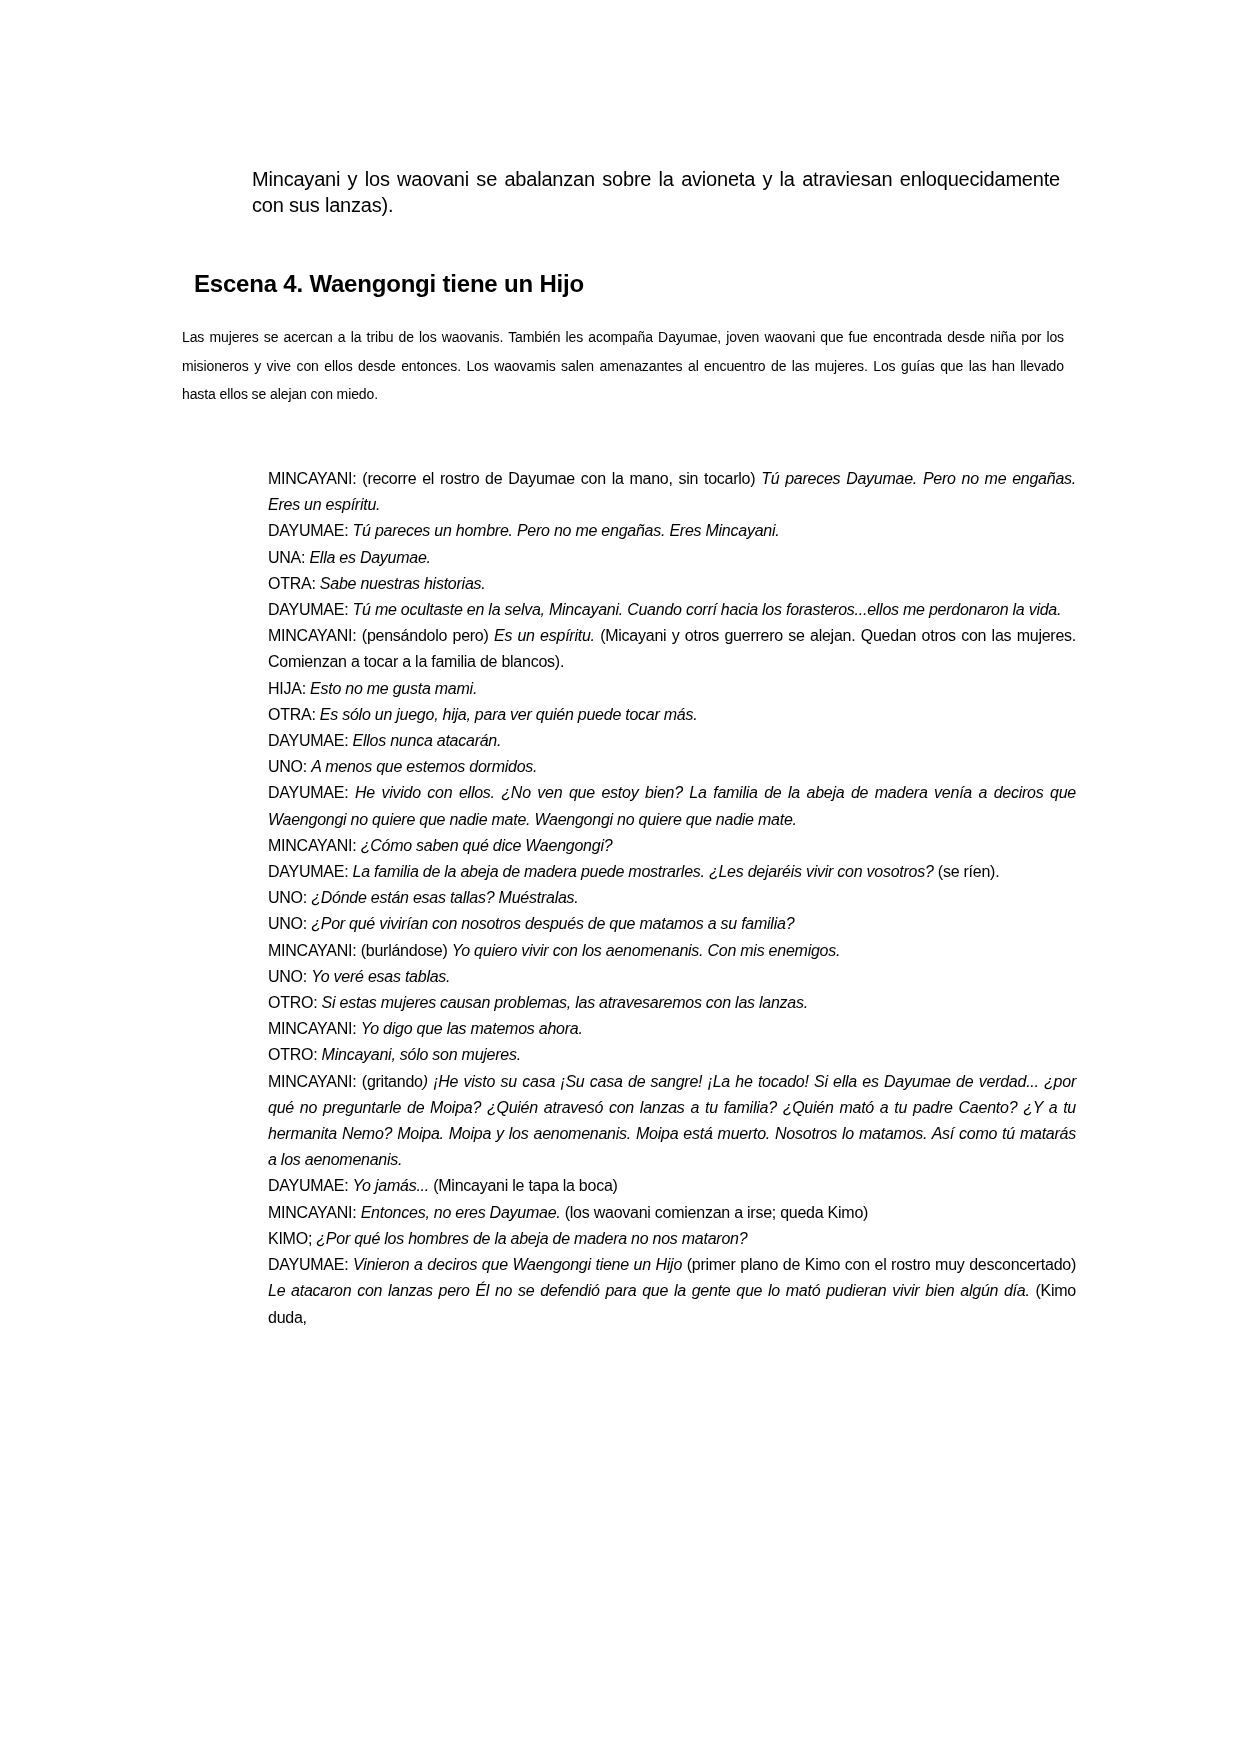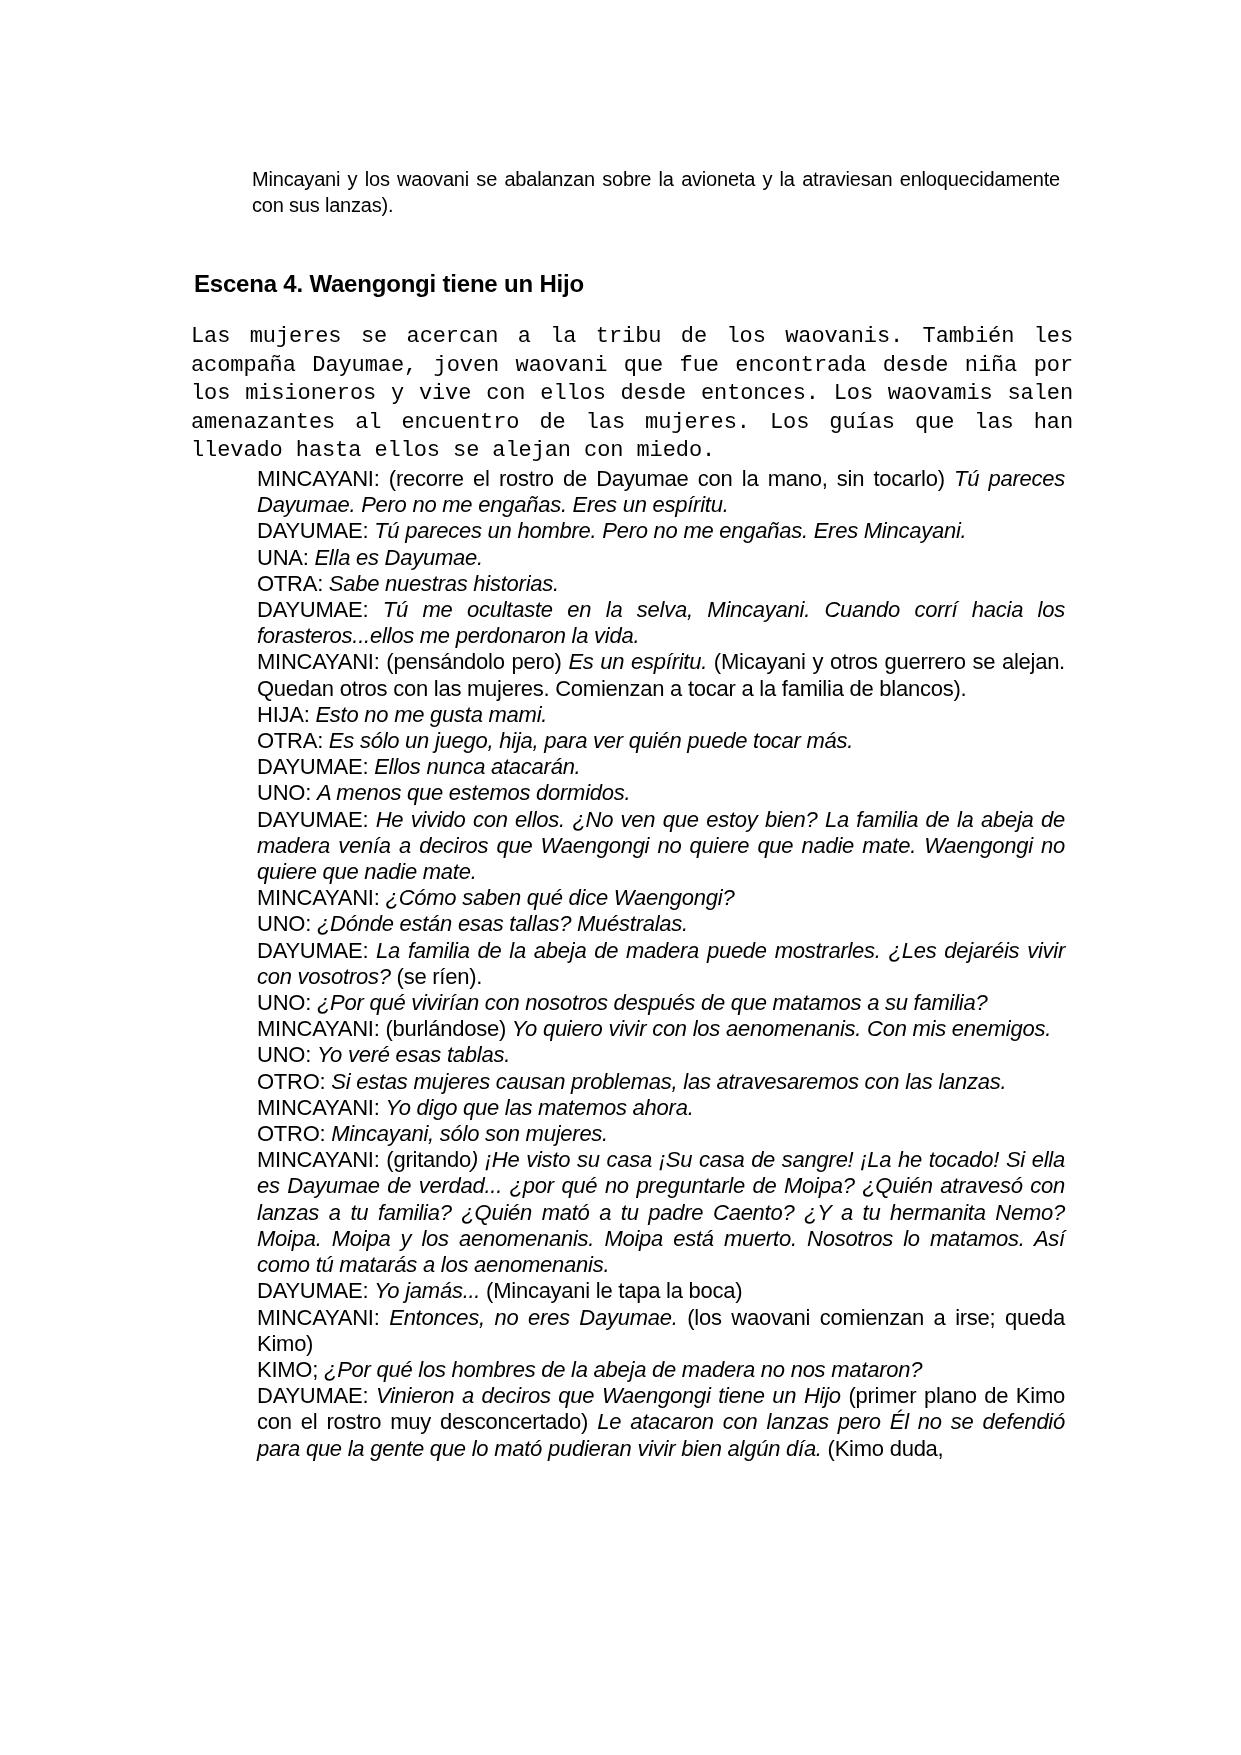--- a/index.html
+++ b/index.html
@@ -26,36 +26,35 @@
     position: absolute;
     left: 178px;
     top: 254px;
     font-size: 24px;
     font-weight: bold;
     margin: 16px;
     letter-spacing: -0.2px;
   }
   .narration {
     position: absolute;
-    left: 191px;
+    left: 182px;
     top: 323px;
     width: 882px;
-    font-size: 22px;
+    font-size: 14px;
     line-height: 28.5px;
     text-align: justify;
     margin: 0;
     letter-spacing: -0.1px;
-    font-family: Liberation Mono, monospace;
   }
   .dialogue {
     position: absolute;
-    left: 257px;
+    left: 268px;
     top: 466px;
     width: 808px;
-    font-size: 22px;
+    font-size: 16px;
     line-height: 26.2px;
   }
   .line {
     text-align: justify;
     margin: 0;
     letter-spacing: -0.25px;
   }
   .seg-i { font-style: italic; }
 </style>
 </head>
@@ -71,22 +70,22 @@
       <p class="line"><span>UNA</span><span class="seg-r">: </span><span class="seg-i">Ella es Dayumae.</span></p>
       <p class="line"><span>OTRA</span><span class="seg-r">: </span><span class="seg-i">Sabe nuestras historias.</span></p>
       <p class="line"><span>DAYUMAE</span><span class="seg-r">: </span><span class="seg-i">Tú me ocultaste en la selva, Mincayani. Cuando corrí hacia los forasteros...ellos me perdonaron la vida.</span></p>
       <p class="line"><span>MINCAYANI</span><span class="seg-r">: (pensándolo pero) </span><span class="seg-i">Es un espíritu.</span><span class="seg-r"> (Micayani y otros guerrero se alejan. Quedan otros con las mujeres. Comienzan a tocar a la familia de blancos).</span></p>
       <p class="line"><span>HIJA</span><span class="seg-r">: </span><span class="seg-i">Esto no me gusta mami.</span></p>
       <p class="line"><span>OTRA</span><span class="seg-r">: </span><span class="seg-i">Es sólo un juego, hija, para ver quién puede tocar más.</span></p>
       <p class="line"><span>DAYUMAE</span><span class="seg-r">: </span><span class="seg-i">Ellos nunca atacarán.</span></p>
       <p class="line"><span>UNO</span><span class="seg-r">: </span><span class="seg-i">A menos que estemos dormidos.</span></p>
       <p class="line"><span>DAYUMAE</span><span class="seg-r">: </span><span class="seg-i">He vivido con ellos. ¿No ven que estoy bien? La familia de la abeja de madera venía a deciros que Waengongi no quiere que nadie mate. Waengongi no quiere que nadie mate.</span></p>
       <p class="line"><span>MINCAYANI</span><span class="seg-r">: </span><span class="seg-i">¿Cómo saben qué dice Waengongi?</span></p>
+      <p class="line"><span>DAYUMAE</span><span class="seg-r">: </span><span class="seg-i">La familia de la abeja de madera puede mostrarles. ¿Les dejaréis vivir con vosotros?</span><span class="seg-r"> (se ríen).</span></p>
       <p class="line"><span>UNO</span><span class="seg-r">: </span><span class="seg-i">¿Dónde están esas tallas? Muéstralas.</span></p>
-      <p class="line"><span>DAYUMAE</span><span class="seg-r">: </span><span class="seg-i">La familia de la abeja de madera puede mostrarles. ¿Les dejaréis vivir con vosotros?</span><span class="seg-r"> (se ríen).</span></p>
       <p class="line"><span>UNO</span><span class="seg-r">: </span><span class="seg-i">¿Por qué vivirían con nosotros después de que matamos a su familia?</span></p>
       <p class="line"><span>MINCAYANI</span><span class="seg-r">: (burlándose) </span><span class="seg-i">Yo quiero vivir con los aenomenanis. Con mis enemigos.</span></p>
       <p class="line"><span>UNO</span><span class="seg-r">: </span><span class="seg-i">Yo veré esas tablas.</span></p>
       <p class="line"><span>OTRO</span><span class="seg-r">: </span><span class="seg-i">Si estas mujeres causan problemas, las atravesaremos con las lanzas.</span></p>
       <p class="line"><span>MINCAYANI</span><span class="seg-r">: </span><span class="seg-i">Yo digo que las matemos ahora.</span></p>
       <p class="line"><span>OTRO</span><span class="seg-r">: </span><span class="seg-i">Mincayani, sólo son mujeres.</span></p>
       <p class="line"><span>MINCAYANI</span><span class="seg-r">: (gritando</span><span class="seg-i">) ¡He visto su casa ¡Su casa de sangre! ¡La he tocado! Si ella es Dayumae de verdad... ¿por qué no preguntarle de Moipa? ¿Quién atravesó con lanzas a tu familia? ¿Quién mató a tu padre Caento? ¿Y a tu hermanita Nemo? Moipa. Moipa y los aenomenanis. Moipa está muerto. Nosotros lo matamos. Así como tú matarás a los aenomenanis.</span></p>
       <p class="line"><span>DAYUMAE</span><span class="seg-r">: </span><span class="seg-i">Yo jamás...</span><span class="seg-r"> (Mincayani le tapa la boca)</span></p>
       <p class="line"><span>MINCAYANI</span><span class="seg-r">: </span><span class="seg-i">Entonces, no eres Dayumae.</span><span class="seg-r"> (los waovani comienzan a irse; queda Kimo)</span></p>
       <p class="line"><span>KIMO</span><span class="seg-r">; </span><span class="seg-i">¿Por qué los hombres de la abeja de madera no nos mataron?</span></p>

